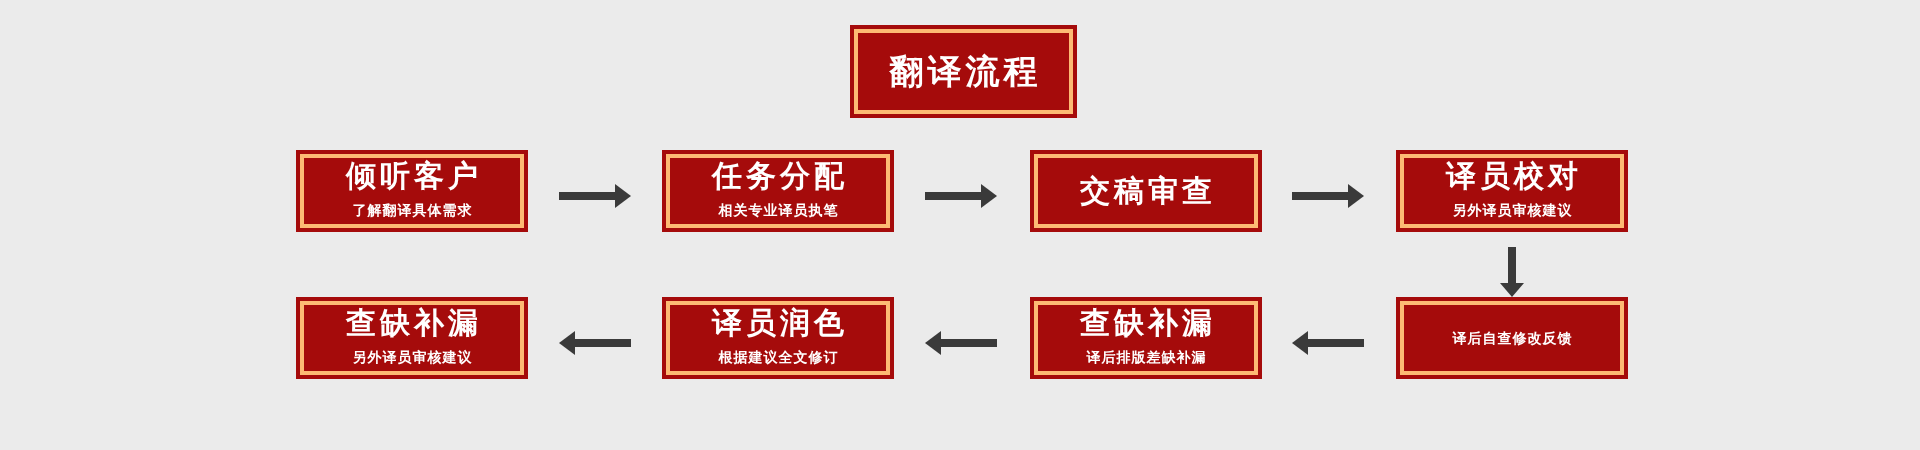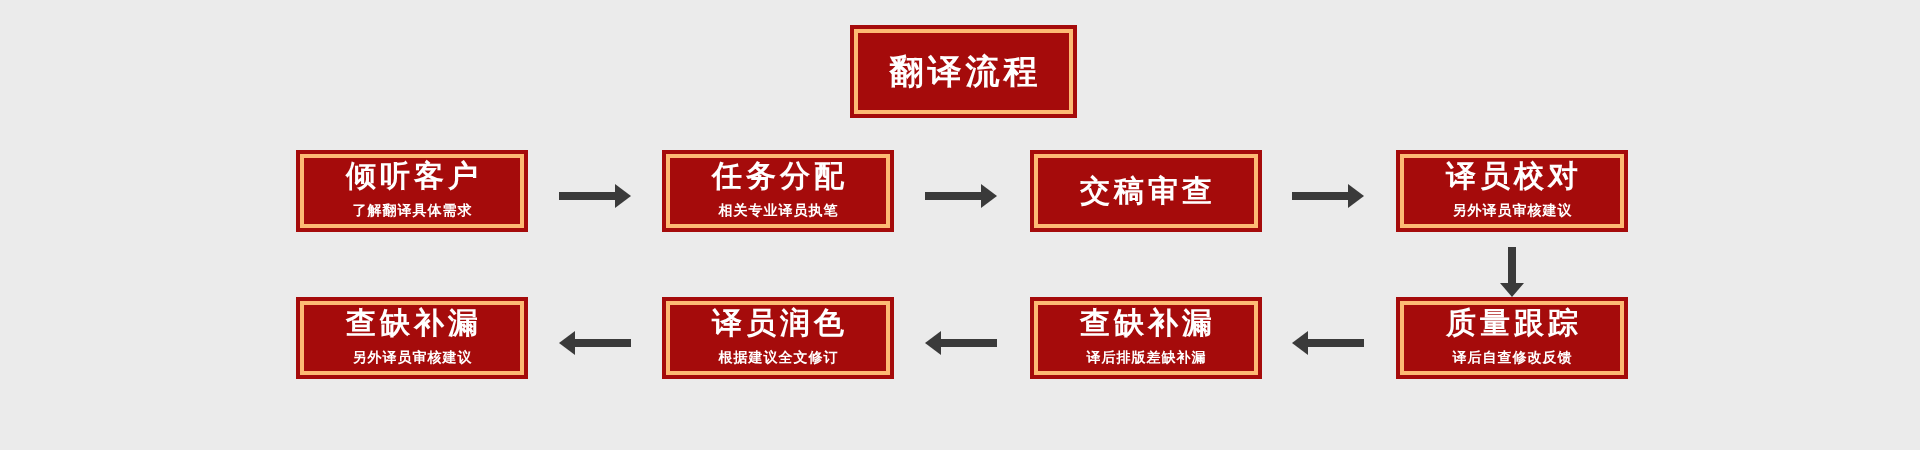--- a/index.html
+++ b/index.html
@@ -132,21 +132,20 @@
 
   <div class="fbox step row-bottom col-3">
     <div class="fbox-inner">
       <div class="step-title">查缺补漏</div>
       <div class="step-sub">译后排版差缺补漏</div>
     </div>
   </div>
 
   <div class="fbox step row-bottom col-4">
     <div class="fbox-inner">
-      <div class="step-title">质量跟踪</div>
       <div class="step-sub">译后自查修改反馈</div>
     </div>
   </div>
 
   <svg class="arrow arr-top gap-1" width="72" height="28" viewBox="0 0 72 28">
     <rect x="0" y="10" width="57" height="8" fill="#3a3a3a"></rect>
     <polygon points="56,2 72,14 56,26" fill="#3a3a3a"></polygon>
   </svg>
   <svg class="arrow arr-top gap-2" width="72" height="28" viewBox="0 0 72 28">
     <rect x="0" y="10" width="57" height="8" fill="#3a3a3a"></rect>

